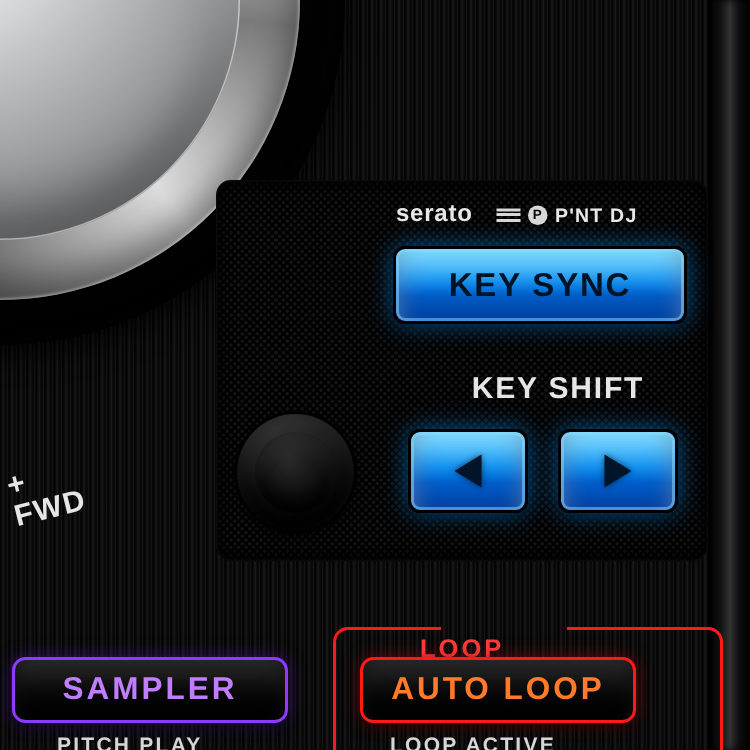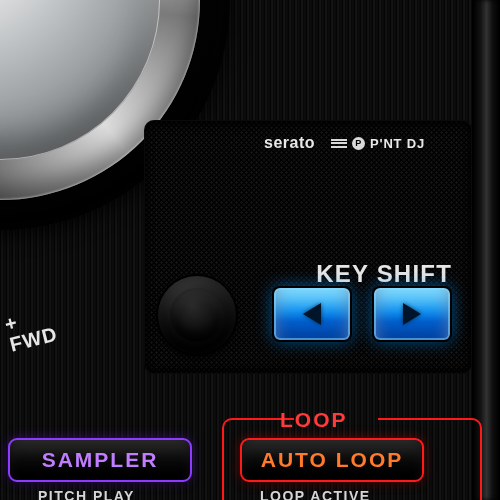--- a/index.html
+++ b/index.html
@@ -108,22 +108,22 @@
       inset 0 14px 18px rgba(255,255,255,0.38),
       inset 0 -12px 18px rgba(0,0,50,0.5),
       0 0 16px rgba(0,150,255,0.55),
       0 3px 6px rgba(0,0,0,0.85);
   }
   .btn.blue .lbl { color: #001425; font-size: 22px; letter-spacing: 1.2px; }
 
   .key-sync { left: 118px; top: 44px; width: 196px; height: 52px; }
 
   .key-shift-lbl {
-    position: absolute; left: 148px; top: 140px; width: 160px;
-    text-align: right; color: #e6e6e6; font-size: 24px; font-weight: 800; letter-spacing: 1.2px;
+    position: absolute; left: 148px; top: 128px; width: 160px;
+    text-align: center; color: #e6e6e6; font-size: 20px; font-weight: 800; letter-spacing: 1.2px;
   }
   .key-left  { left: 128px; top: 166px; width: 80px; height: 56px; }
   .key-right { left: 228px; top: 166px; width: 80px; height: 56px; }
   .tri {
     width: 0; height: 0; border-top: 11px solid transparent; border-bottom: 11px solid transparent;
     filter: drop-shadow(0 0 2px rgba(0,0,0,0.6));
   }
   .tri.l { border-right: 18px solid #00152a; }
   .tri.r { border-left: 18px solid #00152a; }
 
@@ -184,22 +184,22 @@
     border: 2px solid #ff1a1a;
     border-bottom: none;
     border-top-left-radius: 10px; border-top-right-radius: 10px;
   }
   .group-outline .gap {
     position: absolute; left: 70px; top: -2px; width: 84px; height: 4px;
     background:
       repeating-linear-gradient(90deg,#000 0px,#0a0a0a 1px,#1a1a1a 2px,#0d0d0d 3px,#050505 4px,#141414 5px,#000 6px);
   }
   .group-label {
-    position: absolute; left: 280px; top: 0px;
-    color: #ff3a3a; font-size: 21px; font-weight: 900; letter-spacing: 2px;
+    position: absolute; left: 280px; top: 15px;
+    color: #ff3a3a; font-size: 17px; font-weight: 900; letter-spacing: 2px;
   }
 
   .sub-label {
     position: absolute; top: 80px; height: 20px;
     color: #d6d6d6; font-size: 14px; font-weight: 800; letter-spacing: 1.5px;
     white-space: nowrap; overflow: hidden;
   }
   .sub-label.pp { left: 38px; width: 140px; }
   .sub-label.la { left: 260px; width: 170px; }
 
@@ -230,20 +230,23 @@
 
   <div class="brand-line">
     <span class="serato">serato</span>
     <span class="pitchn">
       <span class="pn-bars"></span>
       <span class="pn-circle">P</span>
       <span>P'NT DJ</span>
     </span>
   </div>
 
+  <div class="btn blue key-sync">
+    <span class="lbl">KEY SYNC</span>
+  </div>
 
   <div class="reset-btn"></div>
 
   <div class="key-shift-lbl">KEY SHIFT</div>
 
   <div class="btn blue key-left">
     <div class="tri l"></div>
   </div>
   <div class="btn blue key-right">
     <div class="tri r"></div>

